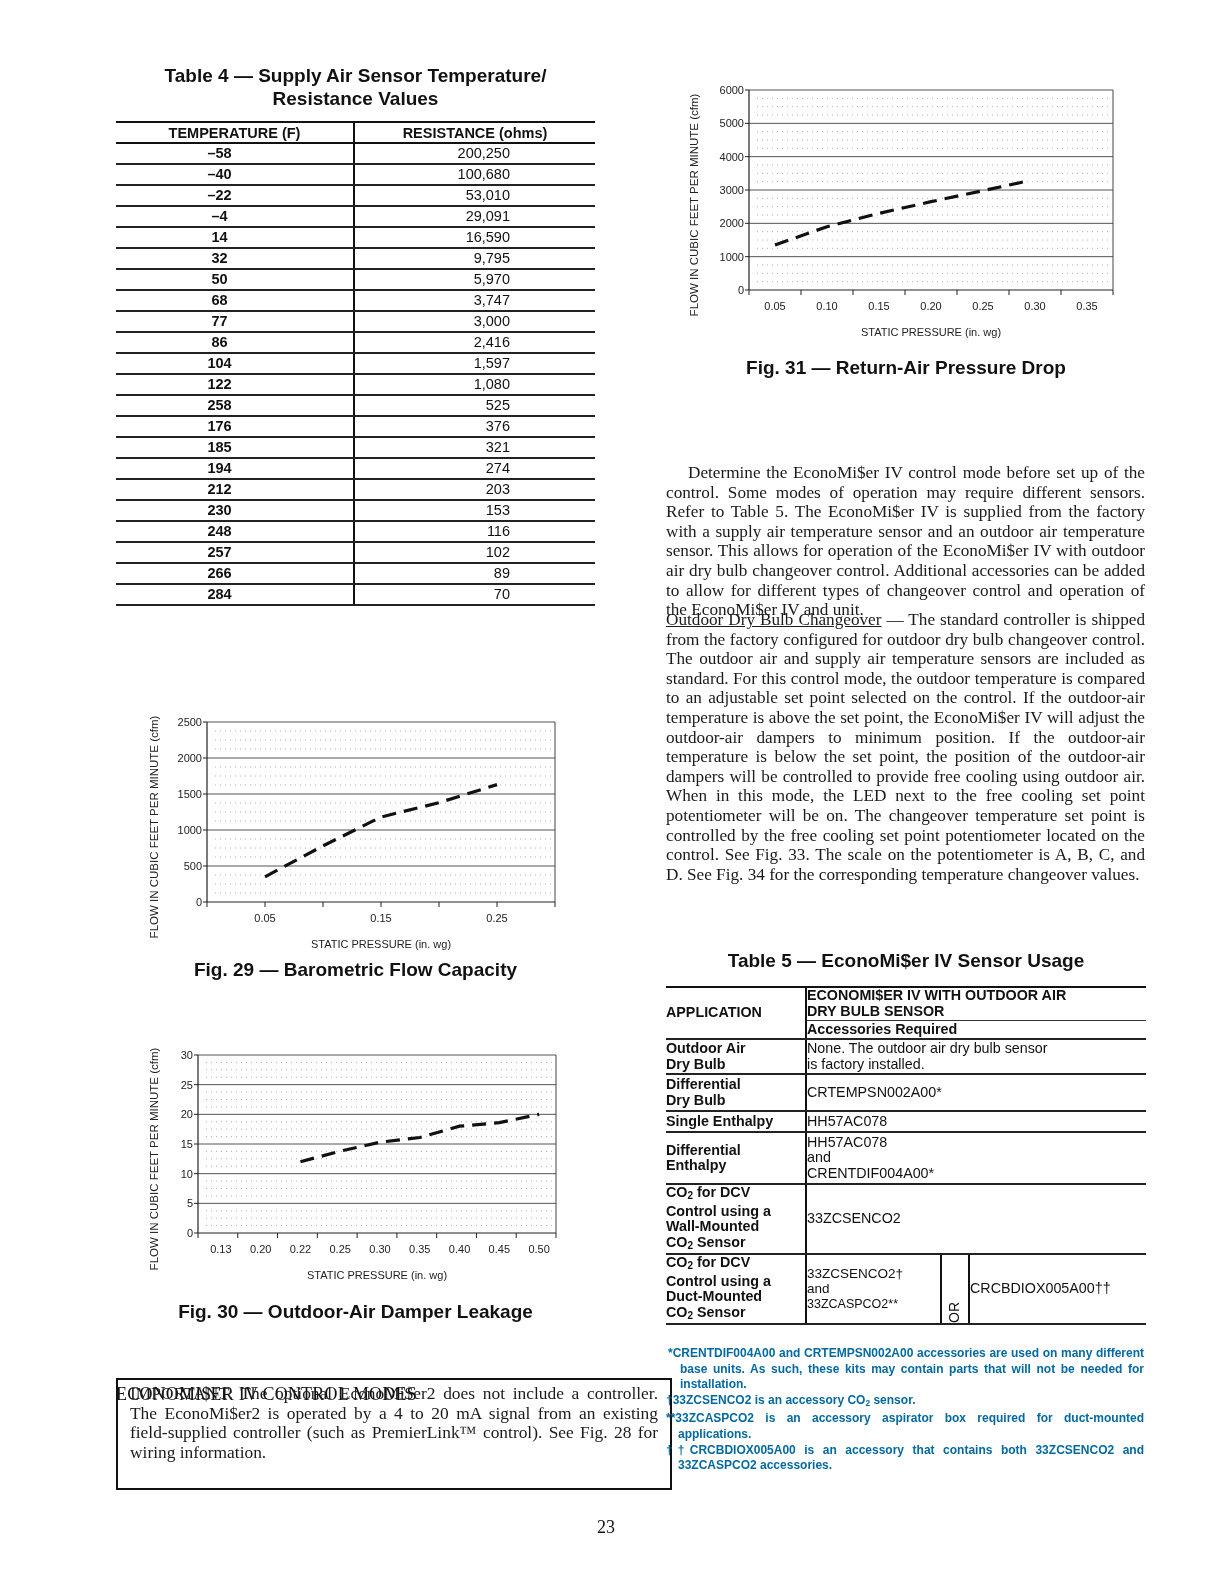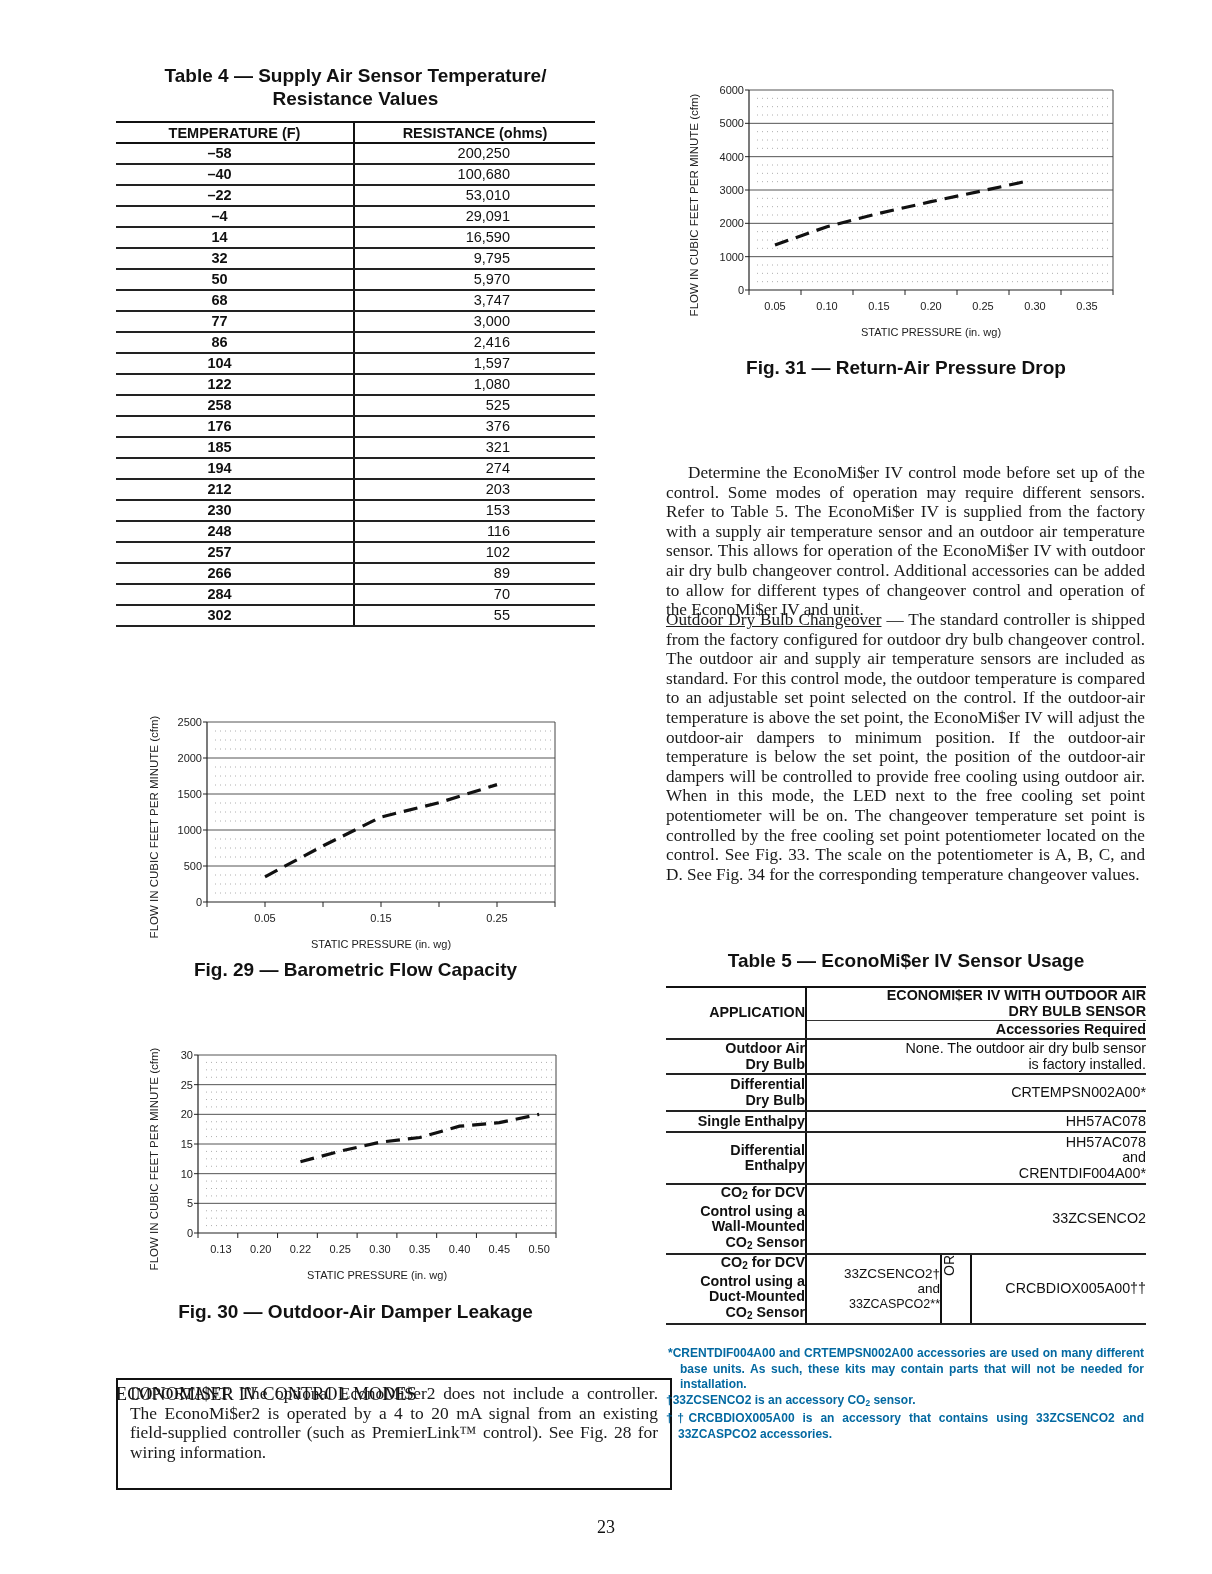--- a/index.html
+++ b/index.html
@@ -25,21 +25,21 @@
   .body-text { font-family: "Liberation Serif", serif; font-size: 17.2px; line-height: 19.6px; text-align: justify; color: #1a1a1a; }
   .body-text .indent { display: inline-block; width: 22px; }
   .u { text-decoration: underline; }
 
   #section-heading { left: 116px; top: 1344px; font-size: 18px; letter-spacing: 0.2px; }
   #important-box { left: 116px; top: 1378px; width: 556px; height: 112px; border: 2px solid #111; padding: 4px 12px 4px 12px; }
   #important-box p { font-size: 17.4px; line-height: 19.6px; }
 
   
   #t5 { left: 666px; top: 986px; width: 480px; border-collapse: collapse; font-size: 14.3px; }
-  #t5 td, #t5 th { text-align: right; line-height: 15.5px; vertical-align: middle; padding-left: 12px; }
+  #t5 td, #t5 th { text-align: left; line-height: 15.5px; vertical-align: middle; }
   #t5 .app { font-weight: bold; width: 140px; border-right: 2px solid #111; }
   #t5 tr.rule > td, #t5 tr.rule > th { border-bottom: 2px solid #222; }
   #t5 .toprule > th { border-top: 2px solid #111; }
   #t5 .hdr { font-weight: bold; }
   #t5 .or { writing-mode: vertical-rl; transform: rotate(180deg); width: 28px; border-left: 2px solid #111; border-right: 2px solid #111; font-size: 14px; }
   #footnotes { left: 666px; top: 1346px; width: 478px; font-size: 12px; line-height: 15.6px; color: #0369a1; font-weight: bold; }
   #footnotes p { text-align: justify; }
   #footnotes .hang { padding-left: 12px; text-indent: -12px; }
   sub { font-size: 70%; vertical-align: -2px; }
 
@@ -141,24 +141,20 @@
         <td class="c1">257</td>
         <td class="c2">102</td>
       </tr>
       <tr>
         <td class="c1">266</td>
         <td class="c2">89</td>
       </tr>
       <tr>
         <td class="c1">284</td>
         <td class="c2">70</td>
-      </tr>
-      <tr>
-        <td class="c1">302</td>
-        <td class="c2">55</td>
       </tr>
     </tbody>
 </table>
 
 <div class="abs chart" style="left:140px; top:690px; width:430px; height:260px;">
   <svg id="fig29-svg" width="430" height="260">
       <line x1="75" y1="203" x2="411" y2="203" stroke="#999" stroke-width="0.8" stroke-dasharray="1 4"></line>
       <line x1="75" y1="194" x2="411" y2="194" stroke="#999" stroke-width="0.8" stroke-dasharray="1 4"></line>
       <line x1="75" y1="185" x2="411" y2="185" stroke="#999" stroke-width="0.8" stroke-dasharray="1 4"></line>
       <line x1="75" y1="167" x2="411" y2="167" stroke="#999" stroke-width="0.8" stroke-dasharray="1 4"></line>
@@ -425,16 +421,17 @@
         </td>
     <td class="or">OR</td>
     <td>CRCBDIOX005A00††</td>
   </tr>
 </tbody>
   </table>
 
 <div id="footnotes" class="abs">
   <p class="hang" style="padding-left:14px;">*CRENTDIF004A00 and CRTEMPSN002A00 accessories are used on many different base units. As such, these kits may contain parts that will not be needed for installation.</p>
   <p class="hang"><span>†33ZCSENCO2 is an accessory CO</span><sub>2</sub><span> sensor.</span></p>
-  <p class="hang">††CRCBDIOX005A00 is an accessory that contains using 33ZCSENCO2 and 33ZCASPCO2 accessories.</p>
+  <p class="hang">**33ZCASPCO2 is an accessory aspirator box required for duct-mounted applications.</p>
+  <p class="hang">††CRCBDIOX005A00 is an accessory that contains both 33ZCSENCO2 and 33ZCASPCO2 accessories.</p>
 </div>
 
 <div id="page-number" class="abs">23</div>
 
 </body></html>

